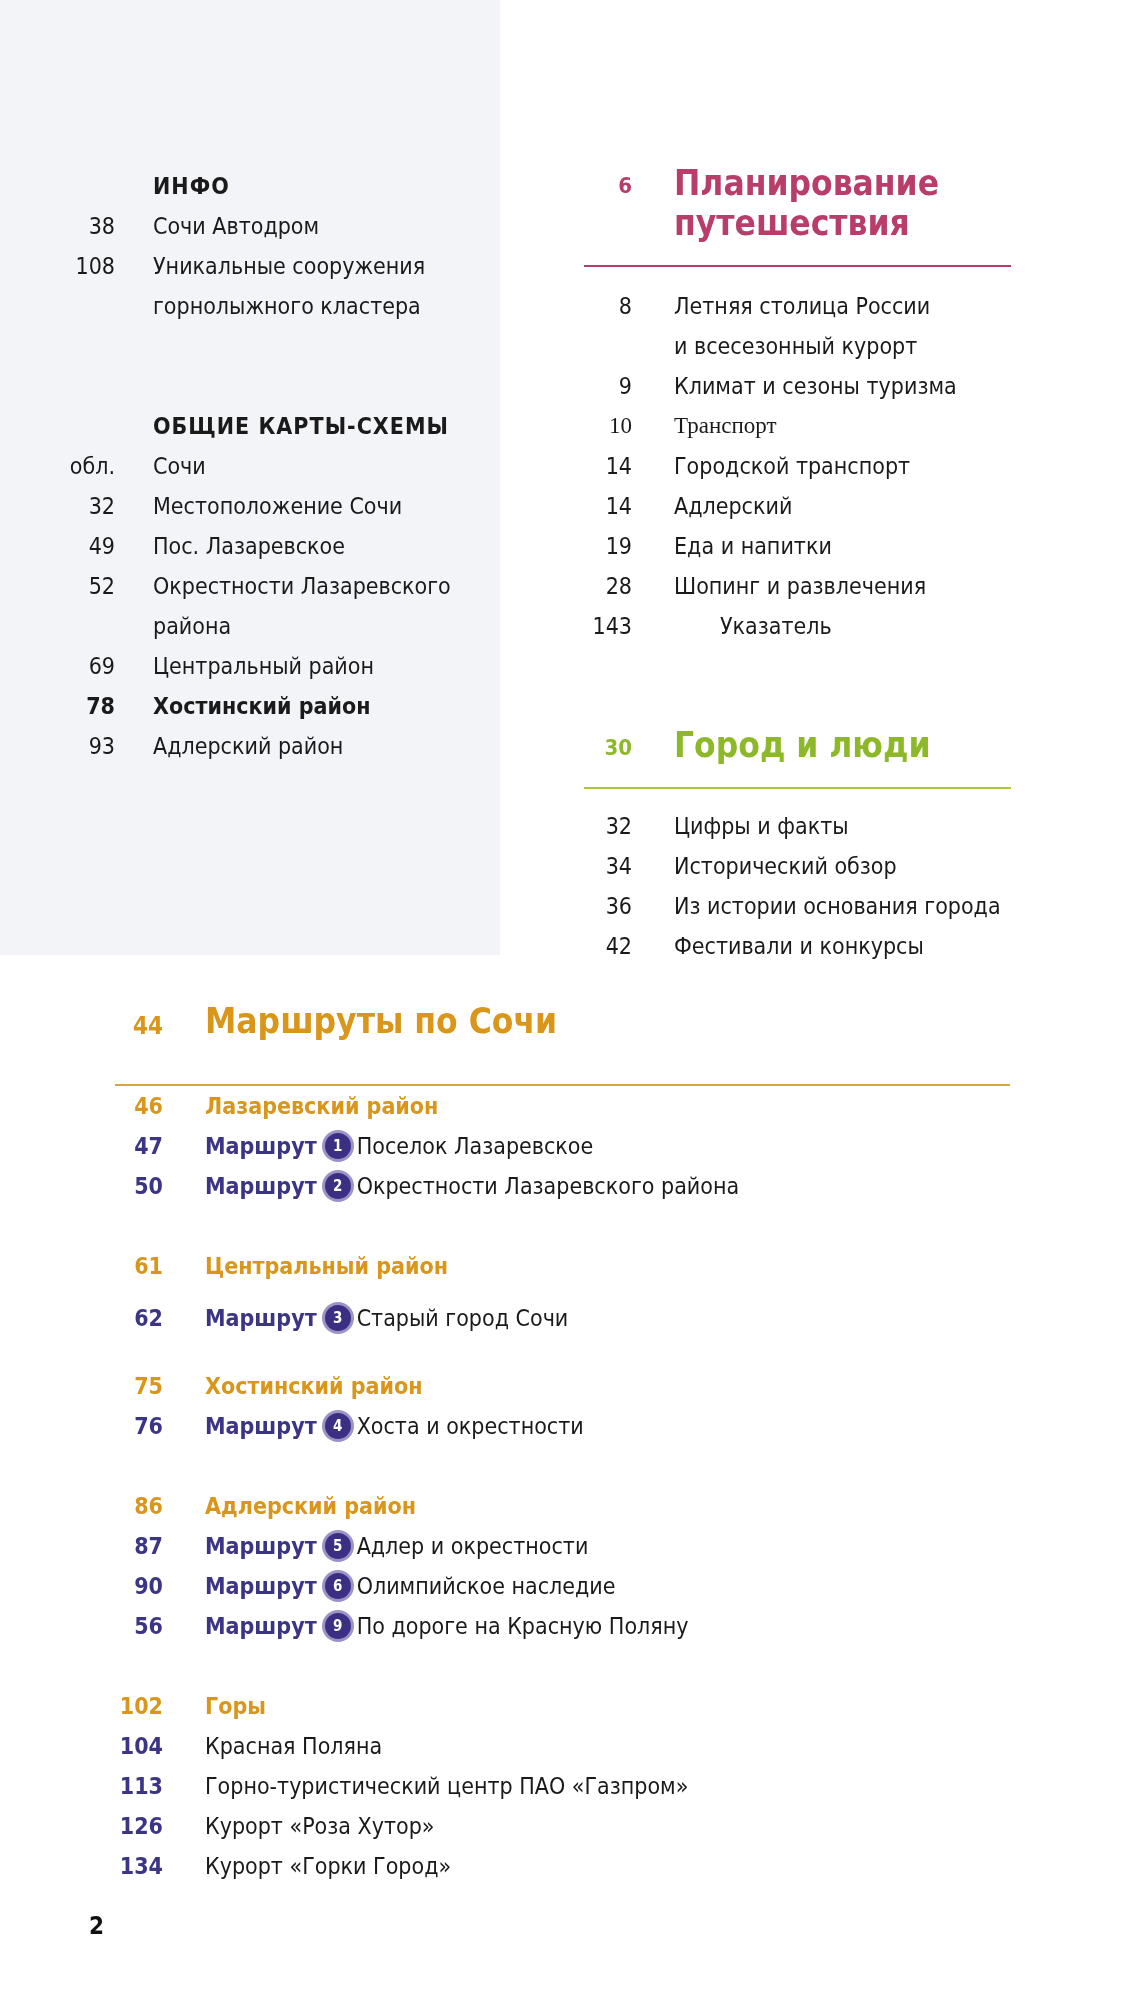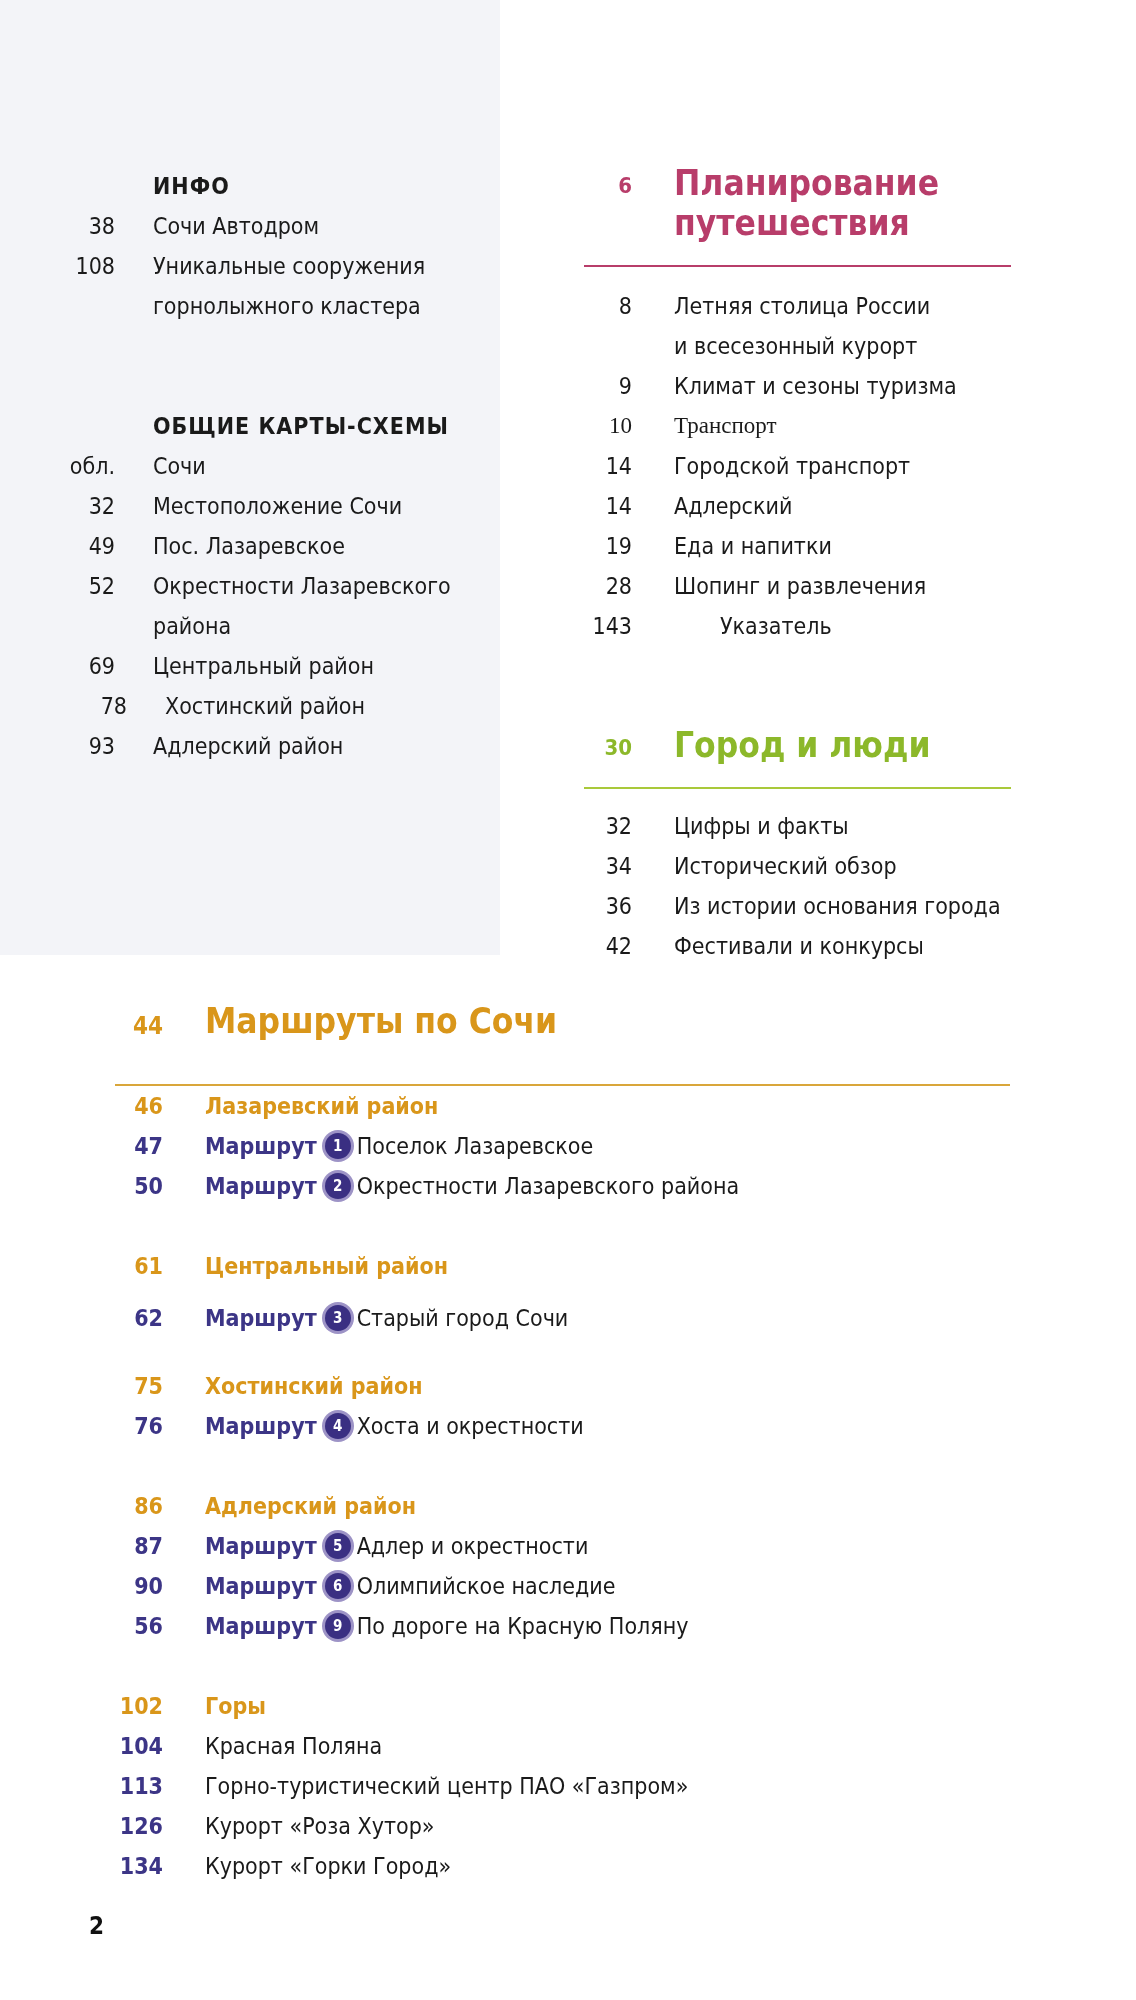--- a/index.html
+++ b/index.html
@@ -65,21 +65,21 @@
   <span class="num left-num">52</span>
   <span class="txt left-txt">Окрестности Лазаревского</span>
 </div>
 <div class="row" style="left:0;top:606px;width:500px;">
   <span class="txt left-txt">района</span>
 </div>
 <div class="row" style="left:0;top:646px;width:500px;padding-left:24px;">
   <span class="num left-num">69</span>
   <span class="txt left-txt">Центральный район</span>
 </div>
-<div class="row" style="left:12px;top:686px;width:500px;">
+<div class="row" style="left:0;top:686px;width:500px;font-weight:bold;">
   <span class="num left-num">78</span>
   <span class="txt left-txt">Хостинский район</span>
 </div>
 <div class="row" style="left:0;top:726px;width:500px;">
   <span class="num left-num">93</span>
   <span class="txt left-txt">Адлерский район</span>
 </div>
 
 <div>
   <span class="abs" style="left:560px;top:168px;width:72px;text-align:right;font-weight:bold;font-size:22px;line-height:36px;color:#b83d6a;">6</span>

